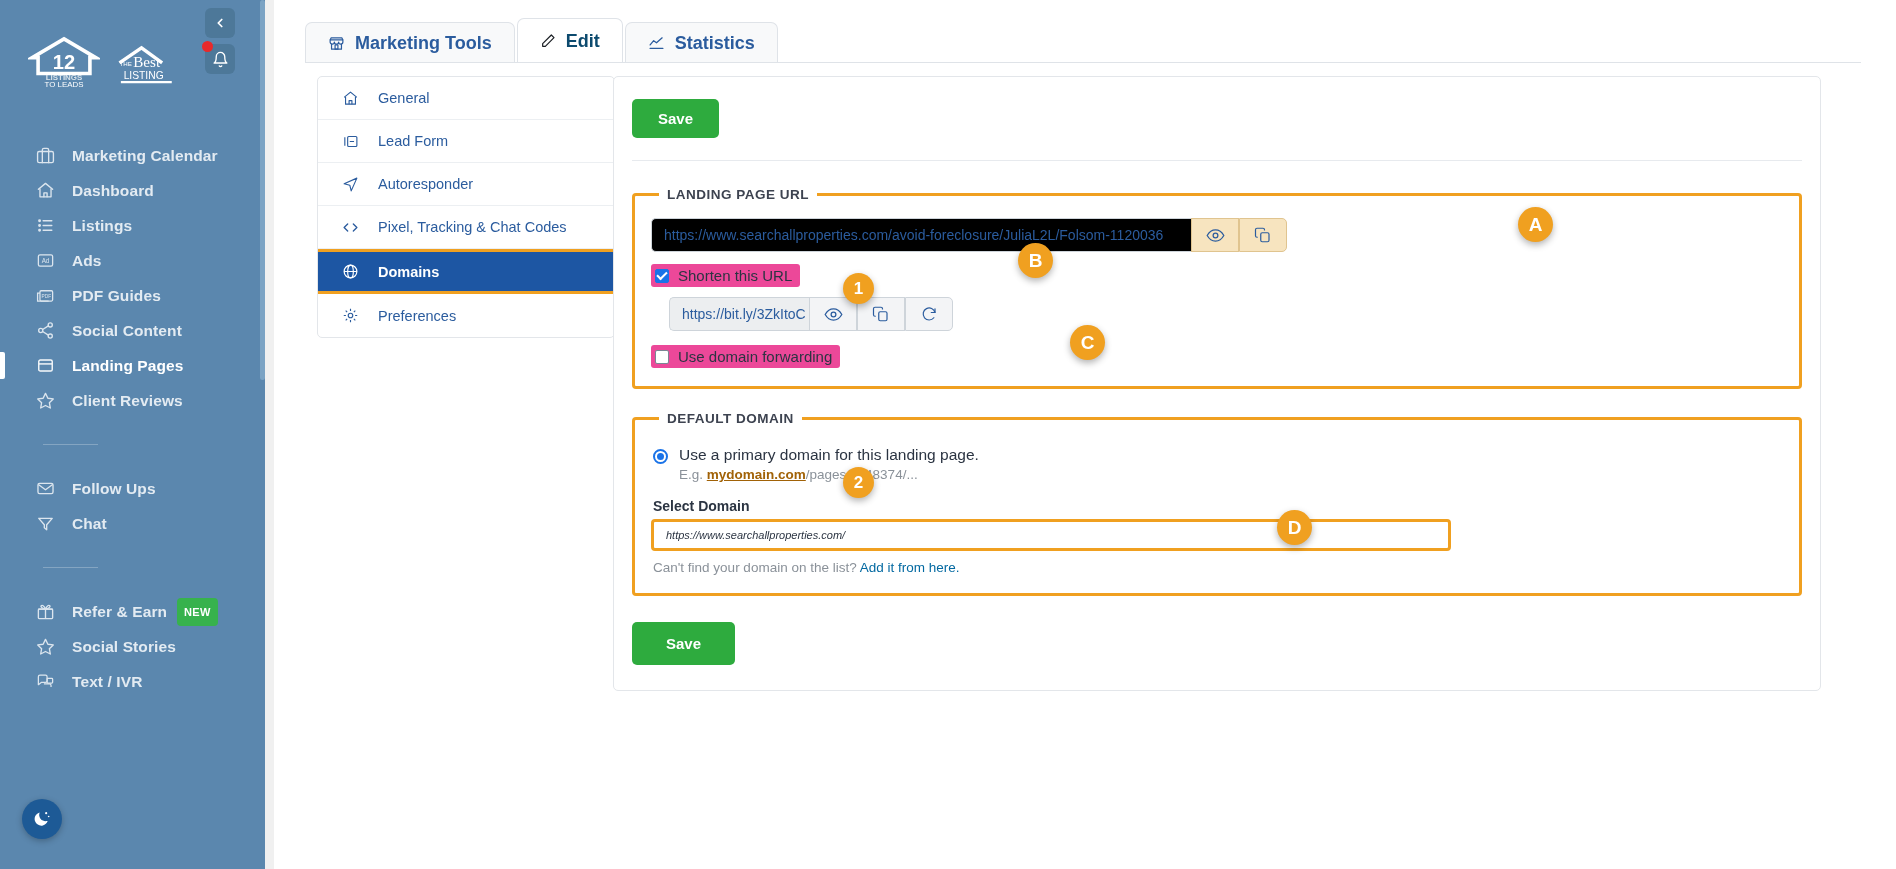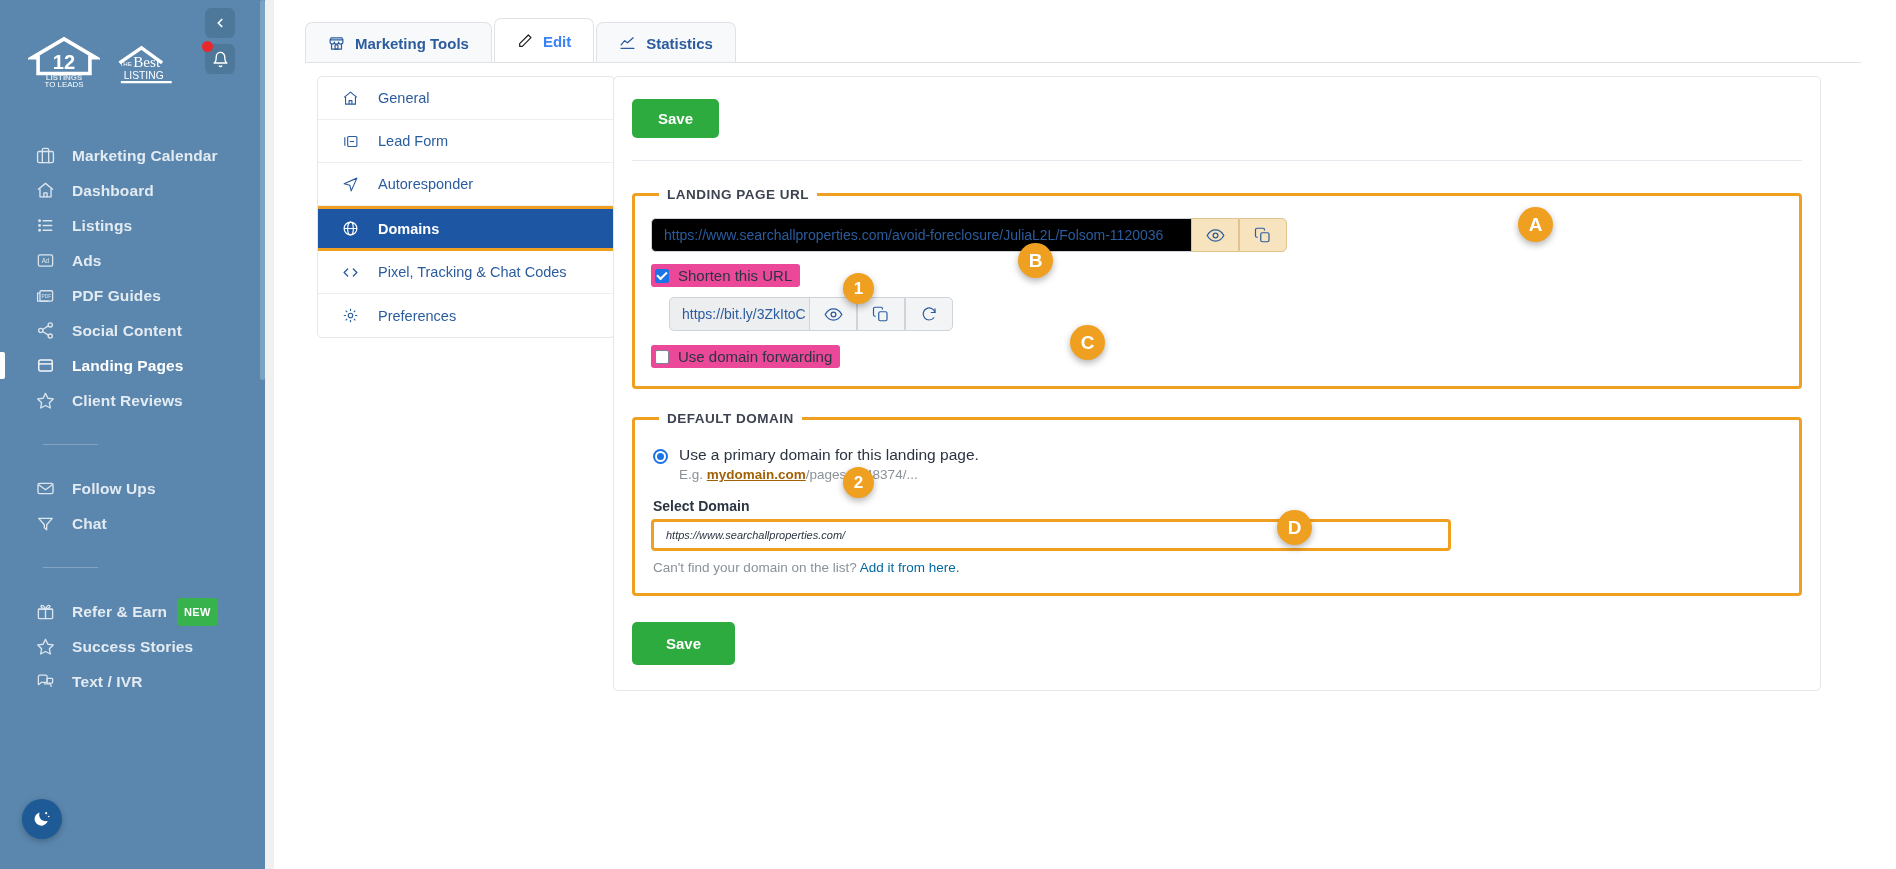--- a/index.html
+++ b/index.html
@@ -82,24 +82,24 @@
 
   
   .main { flex: 1; position: relative; background: #ffffff; overflow: hidden; }
   .main-strip { position: absolute; left: 0; top: 0; width: 9px; height: 869px; background: #f0f0f0; }
 
   .tabs { position: absolute; left: 40px; top: 18px; display: flex; align-items: flex-end; }
   .tab {
     height: 41px; padding: 0 22px; display: flex; align-items: center; gap: 10px;
     border: 1px solid #dfe3e8; border-bottom: none;
     border-radius: 7px 7px 0 0; background: #f8f9fa;
-    font-size: 15px; font-weight: bold; color: #2b5c9e; cursor: pointer;
+    font-size: 18px; font-weight: bold; color: #2b5c9e; cursor: pointer;
     margin-right: 2px;
   }
-  .tab.active { background: #ffffff; color: #3b82f6; height: 45px; border-color: #dfe3e8; }
+  .tab.active { background: #ffffff; color: #0c4a6e; height: 45px; border-color: #dfe3e8; }
   .tab .tico { display: flex; align-items: center; }
   .tabs-underline {
     position: absolute; left: 40px; top: 62px; width: 1556px; height: 1px; background: #dfe3e8;
   }
 
   
   .submenu {
     position: absolute; left: 52px; top: 76px; width: 298px;
     border: 1px solid #e3e6ea; border-radius: 5px; background: #fff; overflow: hidden;
   }
@@ -365,21 +365,21 @@
           </span>
         <span class="lbl">Refer &amp; Earn</span>
         <span class="badge-new">NEW</span>
       </div>
       <div class="nav-item">
         <span class="ico">
             <svg width="19" height="19" viewBox="0 0 24 24" fill="none" stroke="#e3ebf2" stroke-width="1.7" stroke-linejoin="round">
               <polygon points="12 3 15 9.2 21.8 10 16.9 14.8 18.1 21.5 12 18.3 5.9 21.5 7.1 14.8 2.2 10 9 9.2"></polygon>
             </svg>
           </span>
-        <span class="lbl">Success Stories</span>
+        <span class="lbl">Social Stories</span>
       </div>
       <div class="nav-item">
         <span class="ico">
             <svg width="19" height="19" viewBox="0 0 24 24" fill="none" stroke="#e3ebf2" stroke-width="1.6" stroke-linejoin="round">
               <path d="M3 6a2 2 0 0 1 2-2h7a2 2 0 0 1 2 2v5a2 2 0 0 1-2 2H7l-4 3z"></path>
               <path d="M10 15h7a2 2 0 0 1 2 2v2"></path>
               <rect x="14" y="8" width="7" height="6" rx="1"></rect>
             </svg>
           </span>
         <span class="lbl">Text / IVR</span>
@@ -452,38 +452,38 @@
         <span>Lead Form</span>
       </div>
       <div class="sub-item">
         <span class="sico">
             <svg width="17" height="17" viewBox="0 0 24 24" fill="none" stroke="#2b5c9e" stroke-width="1.6" stroke-linejoin="round">
               <polygon points="3 11 21 3 13 21 11 13"></polygon>
             </svg>
           </span>
         <span>Autoresponder</span>
       </div>
+      <div class="sub-item">
+        <span class="sico">
+            <svg width="17" height="17" viewBox="0 0 24 24" fill="none" stroke="#2b5c9e" stroke-width="1.9" stroke-linecap="round" stroke-linejoin="round">
+              <polyline points="8 7 3 12 8 17"></polyline>
+              <polyline points="16 7 21 12 16 17"></polyline>
+            </svg>
+          </span>
+        <span>Pixel, Tracking &amp; Chat Codes</span>
+      </div>
       <div class="sub-item active">
         <span class="sico">
             <svg width="17" height="17" viewBox="0 0 24 24" fill="none" stroke="#ffffff" stroke-width="1.7">
               <circle cx="12" cy="12" r="9"></circle>
               <ellipse cx="12" cy="12" rx="4" ry="9"></ellipse>
               <line x1="3" y1="12" x2="21" y2="12"></line>
             </svg>
           </span>
         <span>Domains</span>
-      </div>
-      <div class="sub-item">
-        <span class="sico">
-            <svg width="17" height="17" viewBox="0 0 24 24" fill="none" stroke="#2b5c9e" stroke-width="1.9" stroke-linecap="round" stroke-linejoin="round">
-              <polyline points="8 7 3 12 8 17"></polyline>
-              <polyline points="16 7 21 12 16 17"></polyline>
-            </svg>
-          </span>
-        <span>Pixel, Tracking &amp; Chat Codes</span>
       </div>
       <div class="sub-item">
         <span class="sico">
             <svg width="17" height="17" viewBox="0 0 24 24" fill="none" stroke="#2b5c9e" stroke-width="1.6">
               <circle cx="12" cy="12" r="3.2"></circle>
               <path d="M12 2.5v3M12 18.5v3M2.5 12h3M18.5 12h3M5.2 5.2l2.1 2.1M16.7 16.7l2.1 2.1M18.8 5.2l-2.1 2.1M7.3 16.7l-2.1 2.1"></path>
             </svg>
           </span>
         <span>Preferences</span>
       </div>

